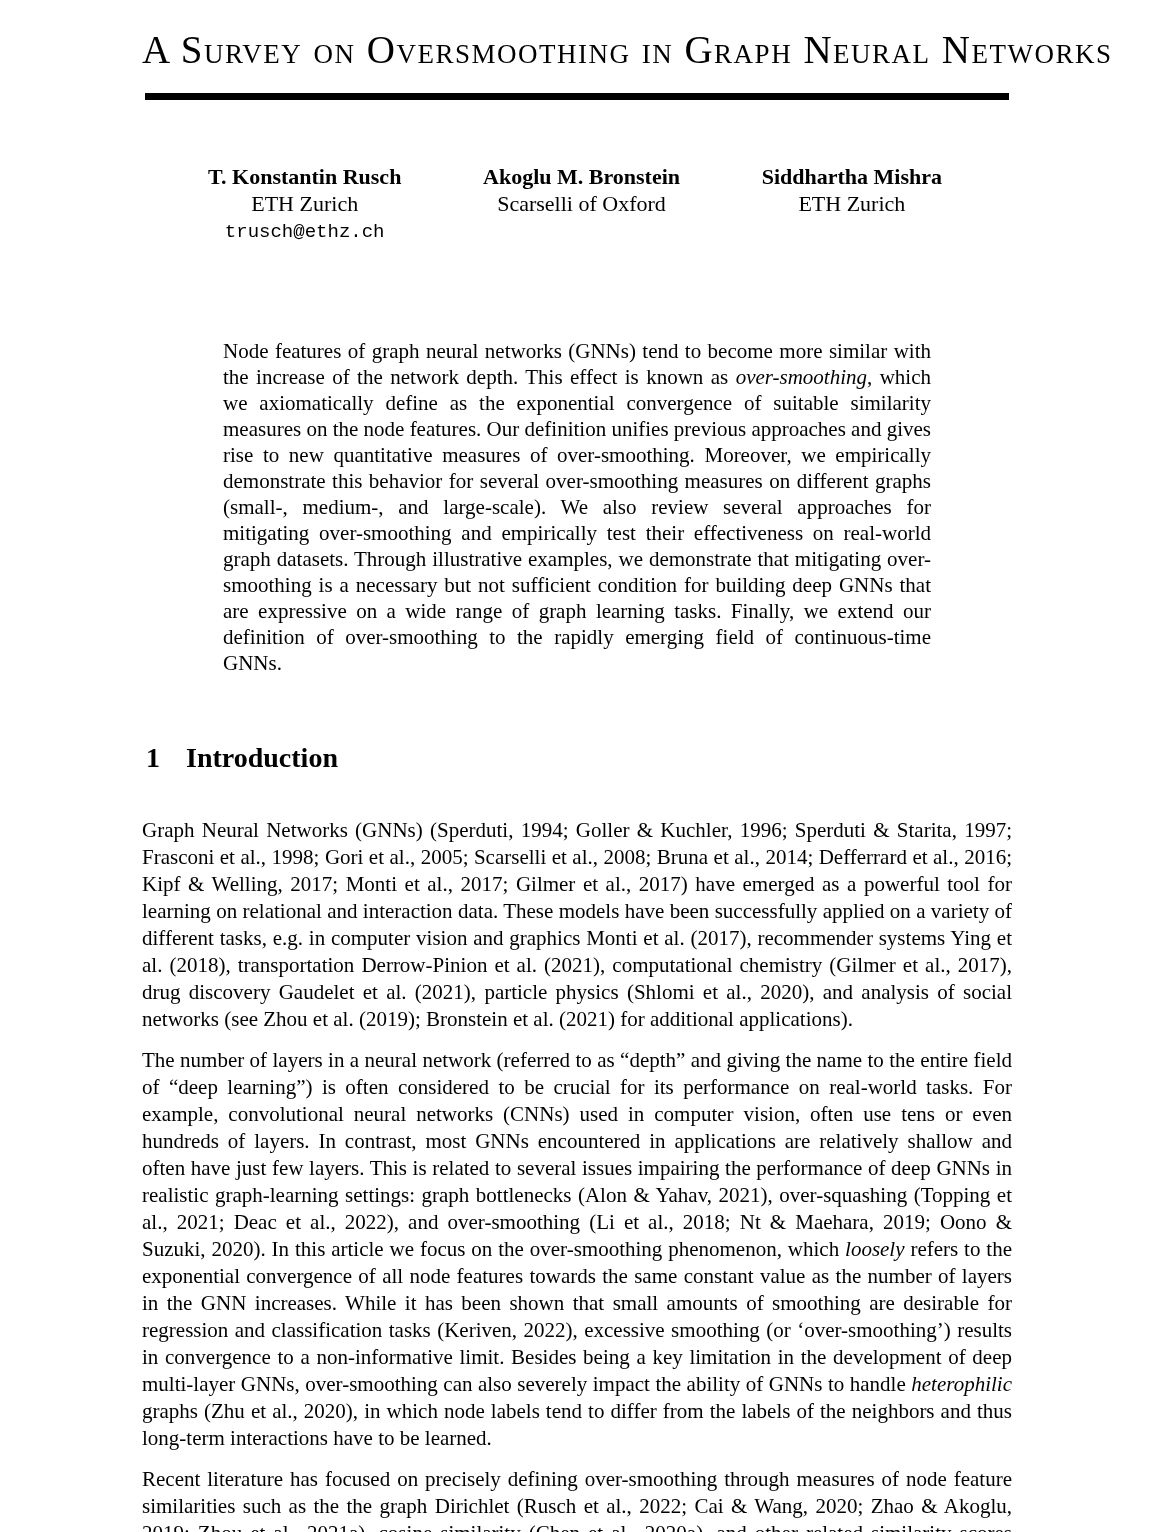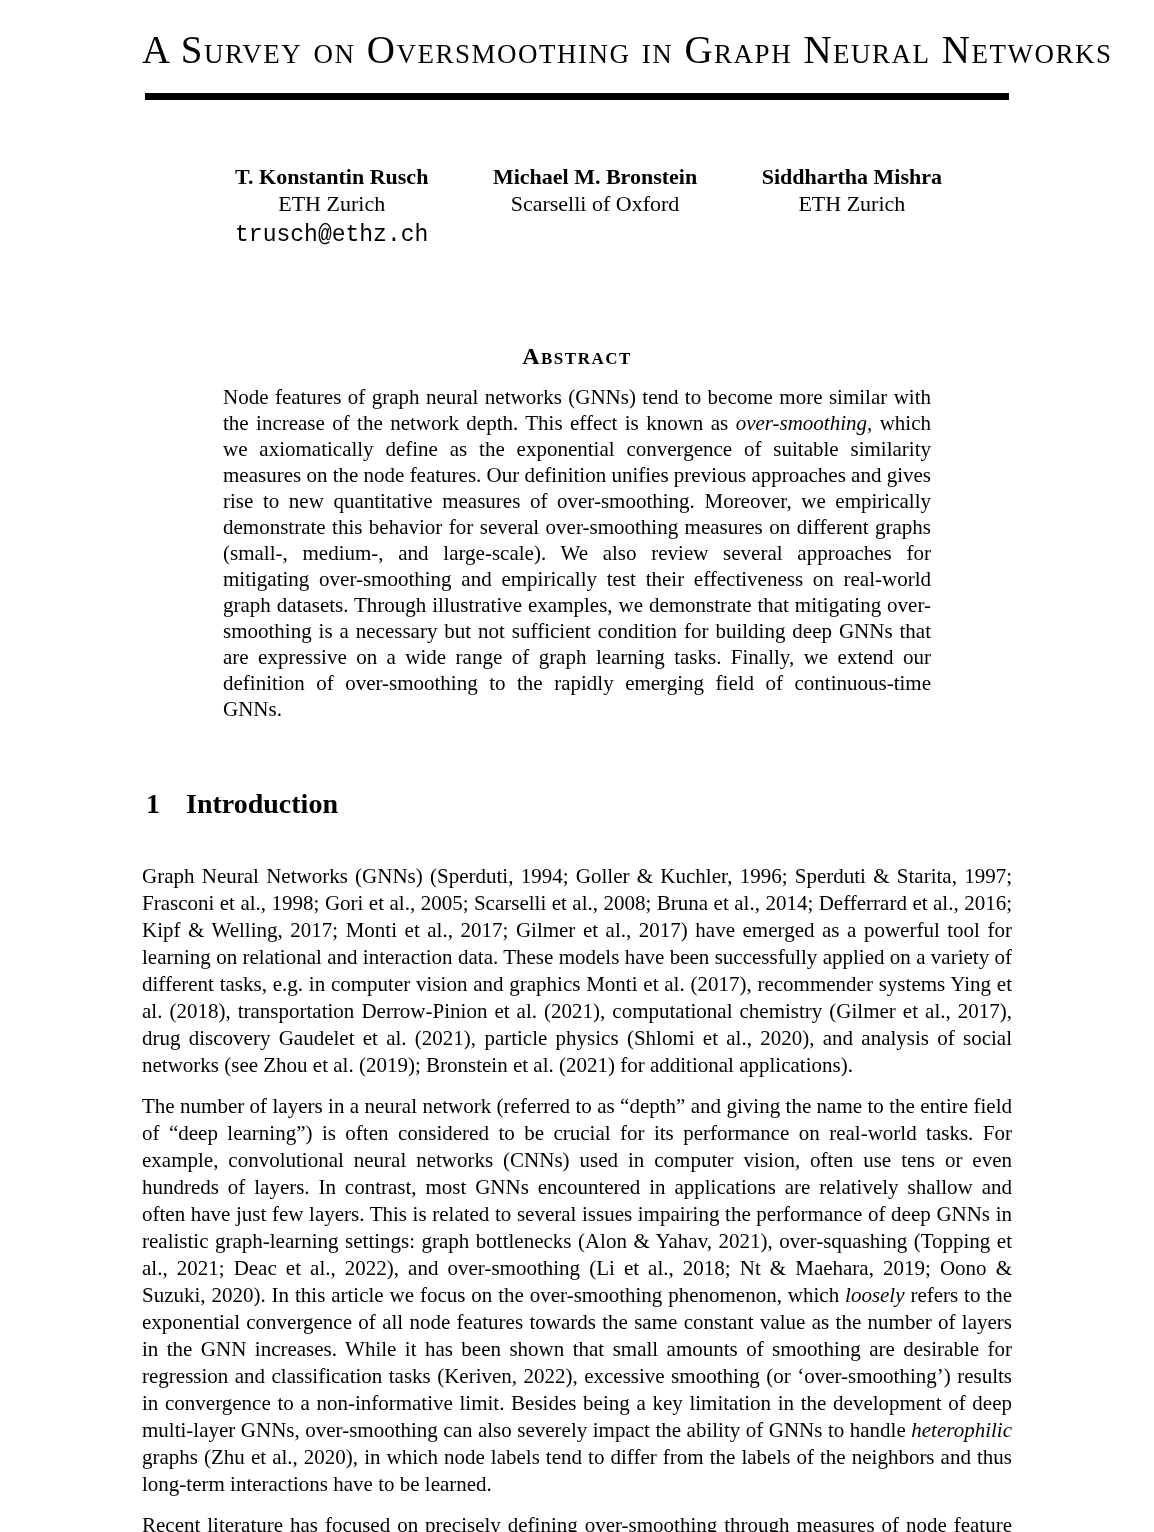--- a/index.html
+++ b/index.html
@@ -25,28 +25,28 @@
     white-space: nowrap;
   }
   .title-rule {
     height: 7px;
     background: #000000;
     margin: 20px 3px 0 3px;
   }
   .authors-row {
     display: flex;
     justify-content: space-between;
-    margin: 64px 70px 0 93px;
+    margin: 64px 70px 0 66px;
   }
   .author-block { text-align: center; font-size: 22px; line-height: 1.22; }
   .author-name { font-weight: 700; }
   .author-affiliation { font-weight: 400; }
   .author-email {
     font-family: "Liberation Mono", "DejaVu Sans Mono", monospace;
-    font-size: 23px;
+    font-size: 19px;
     margin-top: 3px;
     text-align: center;
   }
   .abstract-section { margin-top: 94px; }
   .abstract-heading {
     text-align: center;
     font-variant: small-caps;
     font-weight: 700;
     font-size: 24px;
     letter-spacing: 1.5px;
@@ -82,31 +82,30 @@
 
   <div class="title-rule"></div>
 
   <div class="authors-row">
     <div class="author-block">
       <div class="author-name">T. Konstantin Rusch</div>
       <div class="author-affiliation">ETH Zurich</div>
       <div class="author-email">trusch@ethz.ch</div>
     </div>
     <div class="author-block">
-      <div class="author-name">Michael M. Bronstein</div>
+      <div class="author-name">Akoglu M. Bronstein</div>
       <div class="author-affiliation">Scarselli of Oxford</div>
     </div>
     <div class="author-block">
       <div class="author-name">Siddhartha Mishra</div>
       <div class="author-affiliation">ETH Zurich</div>
     </div>
   </div>
 
   <div class="abstract-section">
-    <div class="abstract-heading">Abstract</div>
     <p class="abstract-body"><span>Node features of graph neural networks (GNNs) tend to become more similar with the increase of the network depth. This effect is known as </span><span class="em">over-smoothing</span><span>, which we axiomatically define as the exponential convergence of suitable similarity measures on the node features. Our definition unifies previous approaches and gives rise to new quantitative measures of over-smoothing. Moreover, we empirically demonstrate this behavior for several over-smoothing measures on different graphs (small-, medium-, and large-scale). We also review several approaches for mitigating over-smoothing and empirically test their effectiveness on real-world graph datasets. Through illustrative examples, we demonstrate that mitigating over-smoothing is a necessary but not sufficient condition for building deep GNNs that are expressive on a wide range of graph learning tasks. Finally, we extend our definition of over-smoothing to the rapidly emerging field of continuous-time GNNs.</span></p>
   </div>
 
   <h2 class="section-heading"><span class="section-number">1</span><span>Introduction</span></h2>
 
   <p class="body-paragraph first-paragraph">Graph Neural Networks (GNNs) (Sperduti, 1994; Goller &amp; Kuchler, 1996; Sperduti &amp; Starita, 1997; Frasconi et al., 1998; Gori et al., 2005; Scarselli et al., 2008; Bruna et al., 2014; Defferrard et al., 2016; Kipf &amp; Welling, 2017; Monti et al., 2017; Gilmer et al., 2017) have emerged as a powerful tool for learning on relational and interaction data. These models have been successfully applied on a variety of different tasks, e.g. in computer vision and graphics Monti et al. (2017), recommender systems Ying et al. (2018), transportation Derrow-Pinion et al. (2021), computational chemistry (Gilmer et al., 2017), drug discovery Gaudelet et al. (2021), particle physics (Shlomi et al., 2020), and analysis of social networks (see Zhou et al. (2019); Bronstein et al. (2021) for additional applications).</p>
 
   <p class="body-paragraph"><span>The number of layers in a neural network (referred to as “depth” and giving the name to the entire field of “deep learning”) is often considered to be crucial for its performance on real-world tasks. For example, convolutional neural networks (CNNs) used in computer vision, often use tens or even hundreds of layers. In contrast, most GNNs encountered in applications are relatively shallow and often have just few layers. This is related to several issues impairing the performance of deep GNNs in realistic graph-learning settings: graph bottlenecks (Alon &amp; Yahav, 2021), over-squashing (Topping et al., 2021; Deac et al., 2022), and over-smoothing (Li et al., 2018; Nt &amp; Maehara, 2019; Oono &amp; Suzuki, 2020). In this article we focus on the over-smoothing phenomenon, which </span><span class="em">loosely</span><span> refers to the exponential convergence of all node features towards the same constant value as the number of layers in the GNN increases. While it has been shown that small amounts of smoothing are desirable for regression and classification tasks (Keriven, 2022), excessive smoothing (or ‘over-smoothing’) results in convergence to a non-informative limit. Besides being a key limitation in the development of deep multi-layer GNNs, over-smoothing can also severely impact the ability of GNNs to handle </span><span class="em">heterophilic</span><span> graphs (Zhu et al., 2020), in which node labels tend to differ from the labels of the neighbors and thus long-term interactions have to be learned.</span></p>
 
   <p class="body-paragraph">Recent literature has focused on precisely defining over-smoothing through measures of node feature similarities such as the the graph Dirichlet (Rusch et al., 2022; Cai &amp; Wang, 2020; Zhao &amp; Akoglu, 2019; Zhou et al., 2021a), cosine similarity (Chen et al., 2020a), and other related similarity scores (Zhou et al., 2020). With the abundance of such measures, however, there is currently still a conceptual gap in a general definition of over-smoothing that would provide a unification of existing approaches. Moreover, previous work mostly measures the similarity of node features and does not explicitly consider the rate of convergence of over-smoothing measures with respect to an increasing number of GNN layers.</p>

